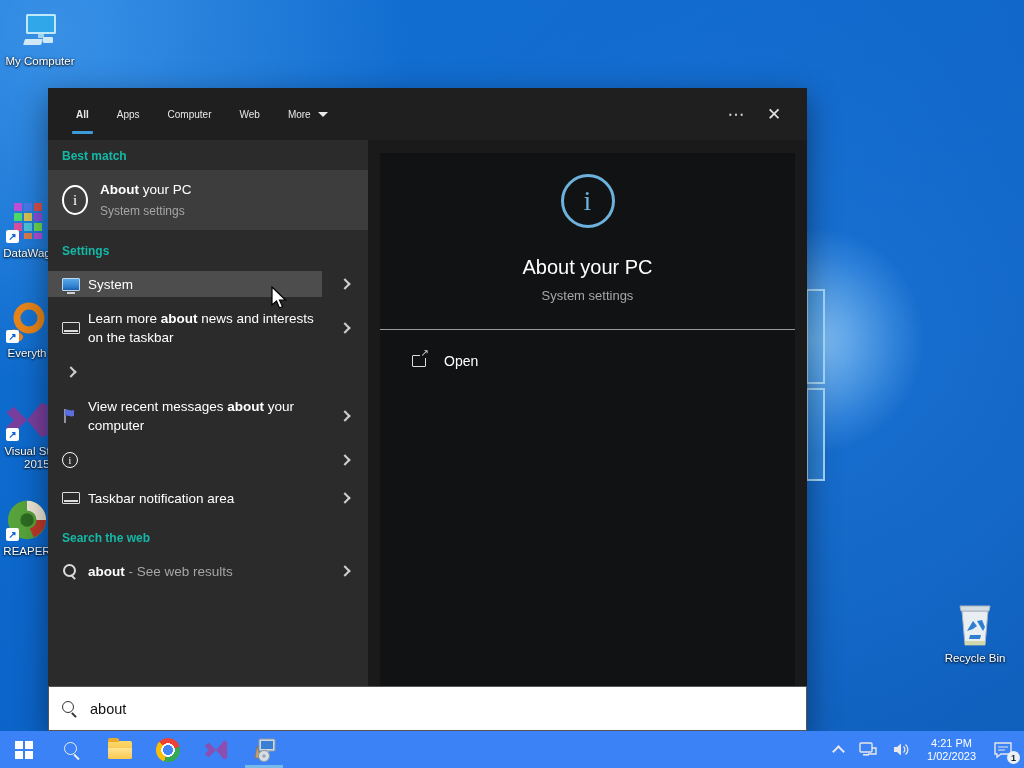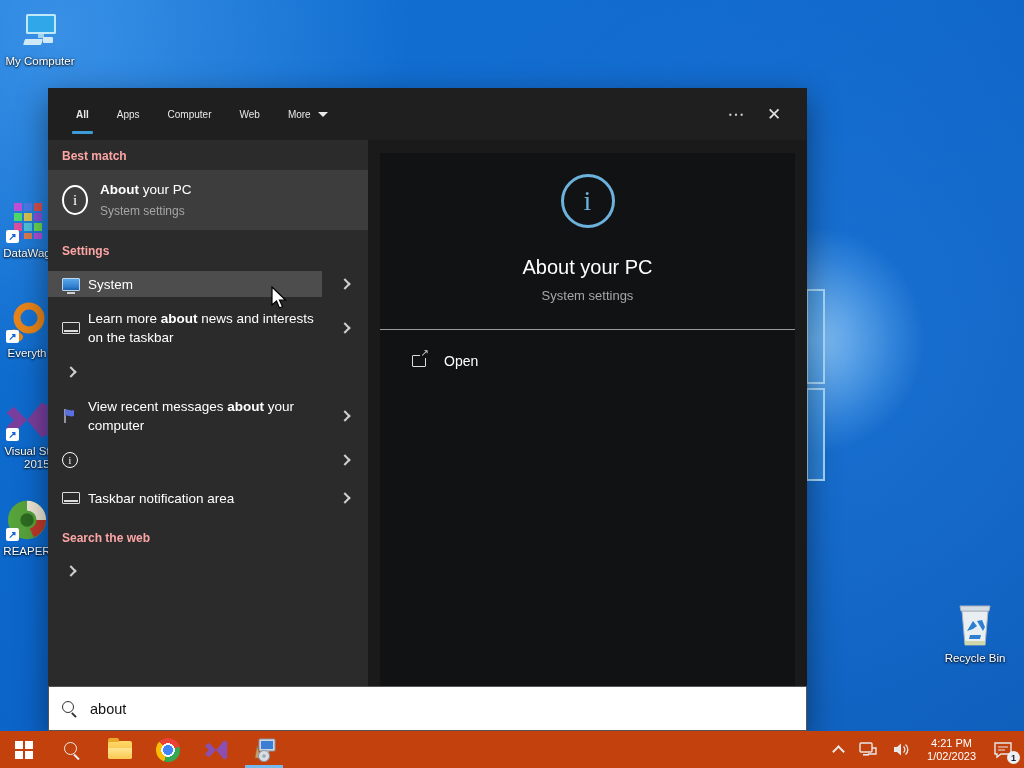--- a/index.html
+++ b/index.html
@@ -44,21 +44,21 @@
   .tab .caret { width:0; height:0; margin-left:7px; border-left:5px solid transparent;
     border-right:5px solid transparent; border-top:5px solid #e8e8e8; }
   .tab-spacer { flex:1; }
   .tb-btn { width:38px; height:38px; display:flex; align-items:center;
     justify-content:center; color:#e0e0e0; font-size:17px; cursor:pointer; }
 
   .panel-body { display:flex; height:546px; background:#1a1a1a; }
 
   
   .results { width:320px; background:#2b2b2b; color:#fff; overflow:hidden; }
-  .sec-head { font-size:12px; font-weight:bold; padding:9px 14px 7px 14px; color:#fca5a5; }
+  .sec-head { font-size:12px; font-weight:bold; padding:9px 14px 7px 14px; color:#14b8a6; }
   .row { display:flex; align-items:center; cursor:pointer; }
   .row .txt { flex:1; font-size:13.5px; line-height:19px; padding-right:4px; }
   .row .txt .sub { display:block; font-size:12px; color:#a6a6a6; margin-top:3px; }
   .row .icon-cell { width:40px; padding-left:14px; display:flex; align-items:center; justify-content:flex-start; flex:0 0 auto; }
   .chev-cell { width:46px; display:flex; align-items:center; justify-content:center; flex:0 0 auto; align-self:stretch; }
   .chev { width:8px; height:8px; border-top:2px solid #cfcfcf; border-right:2px solid #cfcfcf; transform:rotate(45deg); }
   .row.bestmatch { background:#3d3d3d; height:60px; }
   .row.hovered .main-area { background:#4d4d4d; }
   .row .main-area { display:flex; align-items:center; flex:1; align-self:stretch; }
   .row.small { min-height:38px; padding:6px 0; }
@@ -113,21 +113,21 @@
   .sb-icon { width:17px; height:17px; position:relative; flex:0 0 auto; }
   .sb-icon::before { content:""; position:absolute; left:1px; top:1px; width:10px;
     height:10px; border:1.6px solid #333; border-radius:50%; }
   .sb-icon::after { content:""; position:absolute; right:1px; bottom:1px; width:6px;
     height:1.8px; background:#333; transform:rotate(45deg); }
   .searchbox input { border:none; outline:none; font-size:14.5px; color:#111;
     flex:1; font-family:"Liberation Sans", sans-serif; background:transparent; }
 
   
   .taskbar { position:absolute; left:0; bottom:0; width:1024px; height:37px;
-    background:#c2410c; display:flex; align-items:stretch; z-index:30; }
+    background:#3b82f6; display:flex; align-items:stretch; z-index:30; }
   .tb-slot { width:48px; display:flex; align-items:center; justify-content:center;
     position:relative; cursor:pointer; }
   .tb-slot.active::after { content:""; position:absolute; left:5px; right:5px;
     bottom:0; height:3px; background:#76b9ed; }
   .win-logo { display:grid; grid-template-columns:8px 8px; grid-template-rows:8px 8px;
     gap:2px; }
   .win-logo span { background:#fff; }
   .tb-search { width:18px; height:18px; position:relative; }
   .tb-search::before { content:""; position:absolute; left:1px; top:1px; width:11px;
     height:11px; border:1.8px solid #eee; border-radius:50%; }
@@ -364,20 +364,26 @@
           <span class="txt"><span>Taskbar notification area</span><b></b><span></span></span>
         </span>
         <span class="chev-cell">
             <span class="chev"></span>
           </span>
       </div>
 
       <div class="sec-head" style="padding-top:14px;">Search the web</div>
 
       <div class="row small">
+        <span class="main-area">
+          <span class="icon-cell">
+              <span class="ic-search"></span>
+            </span>
+          <span class="txt"><b>about</b><span class="gray"> - See web results</span></span>
+        </span>
         <span class="chev-cell">
             <span class="chev"></span>
           </span>
       </div>
 
     </div>
 
     <div class="preview-gap">
       <div class="card">
         <div class="big-i">i</div>

